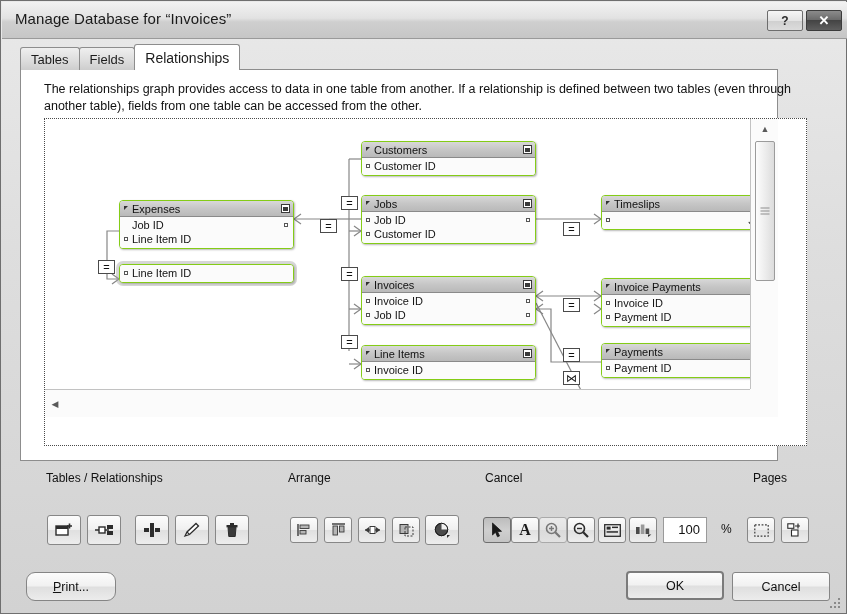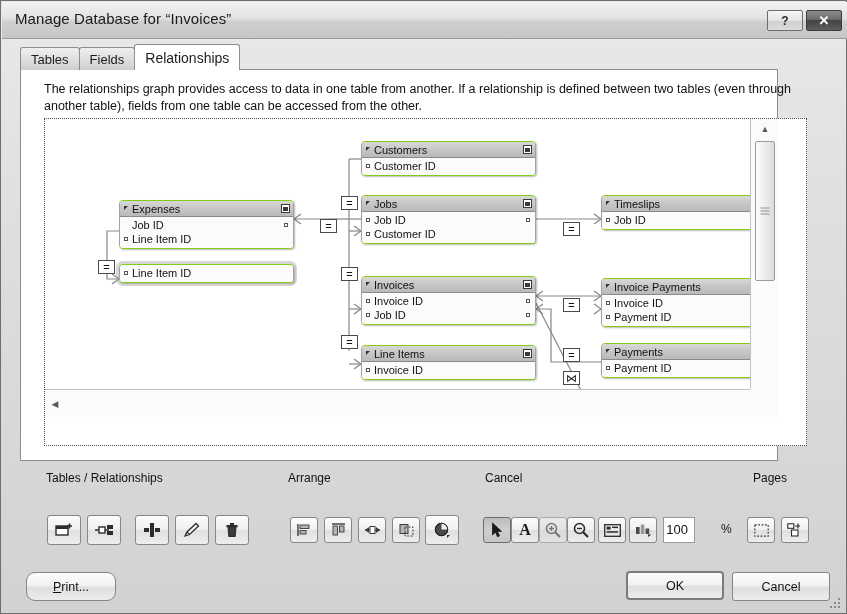--- a/index.html
+++ b/index.html
@@ -301,21 +301,21 @@
   }
   .tool.small {
     width: 28px; height: 26px;
   }
   .tool.disabled { opacity: 0.55; }
   .tool svg { display: block; }
 
   #zoom-field {
     position: absolute;
     box-sizing: border-box;
-    width: 32px; height: 26px;
+    width: 44px; height: 26px;
     border: 1px solid #9a9a9a;
     background: #ffffff;
     text-align: right;
     padding-right: 6px;
     font-size: 13px;
     line-height: 24px;
     color: #111;
   }
   #zoom-pct {
     position: absolute;
@@ -472,21 +472,21 @@
             <div class="tbl" style="left: 316px; top: 226px; width: 175px;">
               <div class="tbl-head">
                 <span class="head-mark"></span>
                 <span>Line Items</span>
                 <span class="tbl-max"></span>
               </div>
               <div class="tbl-body">
                 <div class="fld"><span class="bullet"></span><span>Invoice ID</span></div>
               </div>
             </div>
-            <div class="tbl" style="left: 556px; top: 76px; width: 180px;">
+            <div class="tbl" style="left: 556px; top: 76px; width: 180px; text-align: right;">
               <div class="tbl-head">
                 <span class="head-mark"></span>
                 <span>Timeslips</span>
                 <span class="tbl-max"></span>
               </div>
               <div class="tbl-body">
                 <div class="fld"><span class="bullet"></span><span>Job ID</span></div>
               </div>
             </div>
             <div class="tbl" style="left: 556px; top: 159px; width: 180px;">

